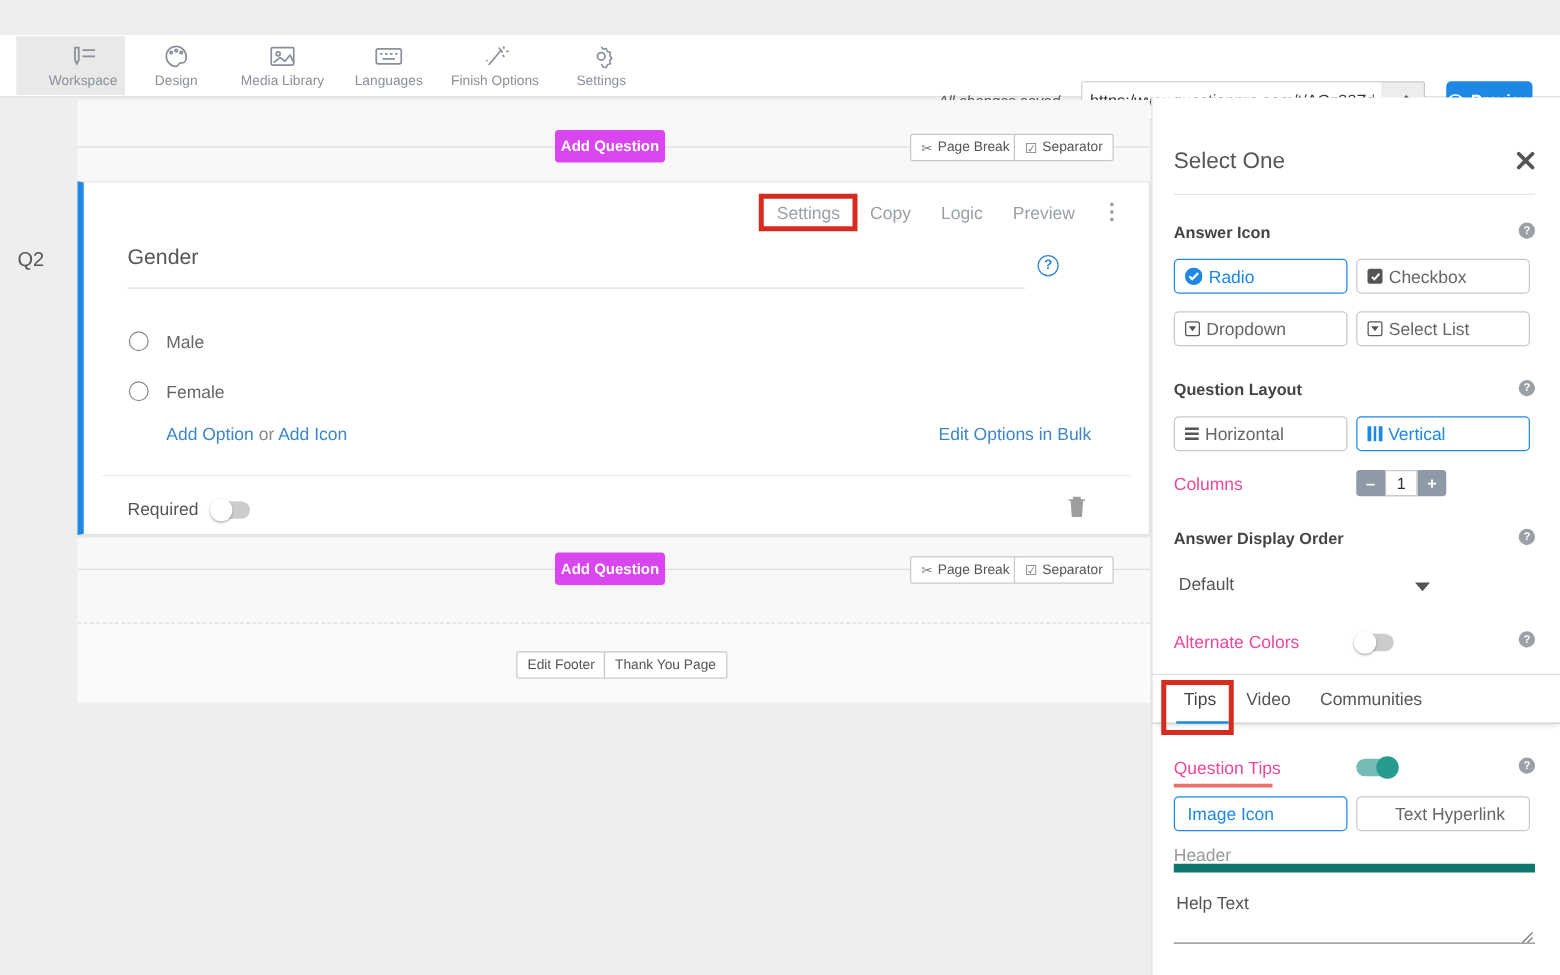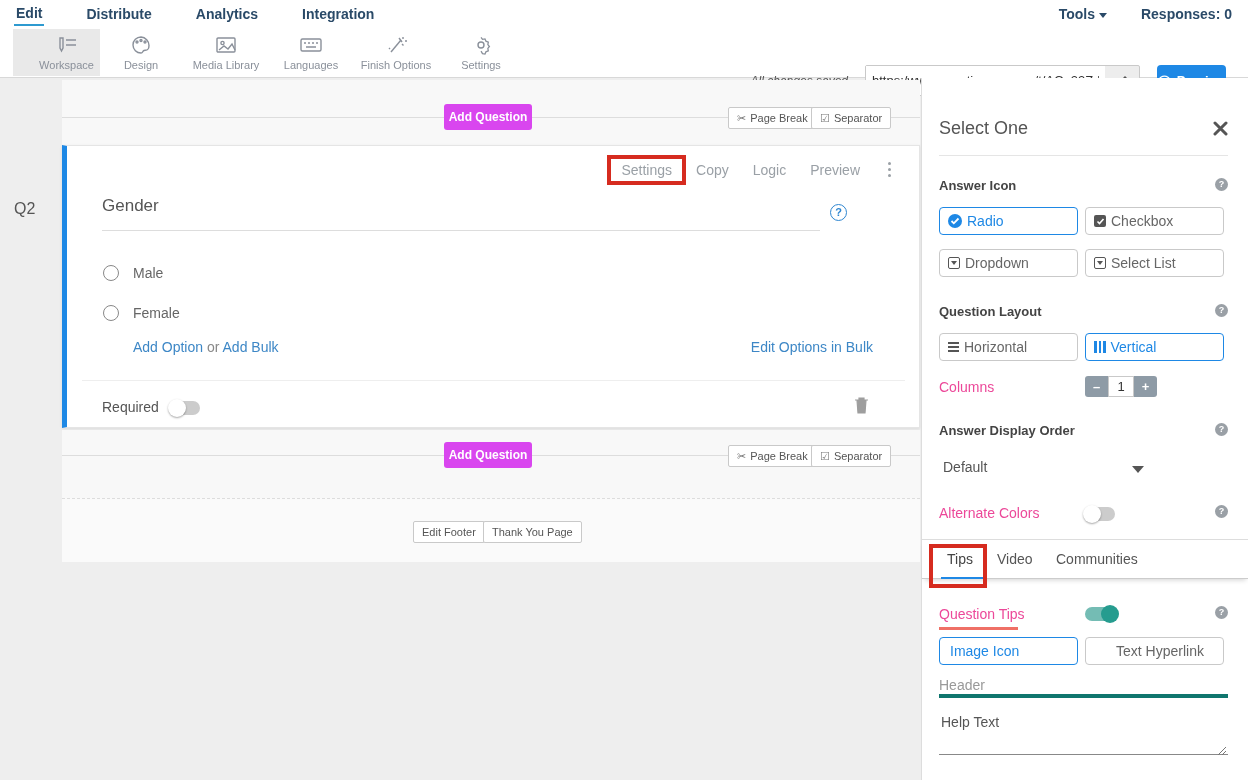--- a/index.html
+++ b/index.html
@@ -87,41 +87,31 @@
   .panel-tabs { position:absolute; left:0; top:461px; width:327px; height:40px; border-top:1px solid #ddd; border-bottom:1px solid #ccc; box-shadow:0 4px 5px -3px rgba(0,0,0,.18); }
   .ptab { position:absolute; top:11px; font-size:14px; color:#555; cursor:pointer; }
   .ptab.active { color:#444; }
   .ptab-underline { position:absolute; left:19px; top:37px; width:42px; height:2px; background:#1e88e5; }
   .tips-redbox { position:absolute; left:7px; top:466px; width:58px; height:44px; border:4px solid #d62b1f; z-index:5; }
   .tips-redline { position:absolute; left:17px; top:549px; width:79px; height:3px; background:#ef7066; }
   .toggle-on { position:relative; width:32px; height:14px; background:#74bcb4; border-radius:7px; cursor:pointer; }
   .toggle-on .knob { position:absolute; right:-2px; top:-2px; width:18px; height:18px; background:#269c8f; border-radius:50%; }
   .qt-toggle { position:absolute; left:163px; top:529px; }
   .tip-btn-row1 { top:559px; }
-  .underline-input { position:absolute; left:17px; right:20px; border:none; border-bottom:4px solid #0f766e; background:transparent; font-size:14px; color:#555; outline:none; height:22px; font-family:"Liberation Sans", sans-serif; }
+  .underline-input { position:absolute; left:17px; right:20px; border:none; border-bottom:7px solid #0f766e; background:transparent; font-size:14px; color:#555; outline:none; height:22px; font-family:"Liberation Sans", sans-serif; }
   .underline-input::placeholder { color:#999; }
   .helptext-label { position:absolute; left:19px; top:636px; font-size:14px; color:#555; }
   .helptext-line { position:absolute; left:17px; right:20px; top:676px; height:1px; background:#888; }
   .resize-grip { position:absolute; right:21px; top:664px; }
 </style>
 </head>
 <body>
 
 <div class="page">
 
-  <div class="topnav">
-    <div class="nav-item active">Edit</div>
-    <div class="nav-item">Distribute</div>
-    <div class="nav-item">Analytics</div>
-    <div class="nav-item">Integration</div>
-    <div class="nav-right">
-      <div class="nav-link"><span>Tools</span><span class="caret-down"></span></div>
-      <div class="nav-link">Responses: 0</div>
-    </div>
-  </div>
 
   <div class="toolbar">
     <div class="tool-tab active" style="left:13px;width:87px;padding-left:20px;">
       <span class="ticon">
         <svg width="26" height="20" viewBox="0 0 26 20">
             <path d="M6 3v10l1.5 3 1.5-3V3z"></path>
             <path d="M12 5h10M12 10h10"></path>
           </svg>
       </span>
       <span>Workspace</span>
@@ -232,21 +222,21 @@
       <span>Male</span>
     </div>
     <div class="opt-row" style="top:159px;">
       <span class="radio-circle"></span>
       <span>Female</span>
     </div>
 
     <div class="addopt-row">
       <span class="blue-link">Add Option</span>
       <span class="or-word"> <span>or</span> </span>
-      <span class="blue-link">Add Bulk</span>
+      <span class="blue-link">Add Icon</span>
     </div>
     <div class="bulk-link">Edit Options in Bulk</div>
 
     <div class="qdivider"></div>
     <div class="req-label">Required</div>
     <div class="toggle-off req-toggle">
         <span class="knob"></span>
       </div>
     <div class="trash">
       <svg width="15" height="18" viewBox="0 0 15 18">

